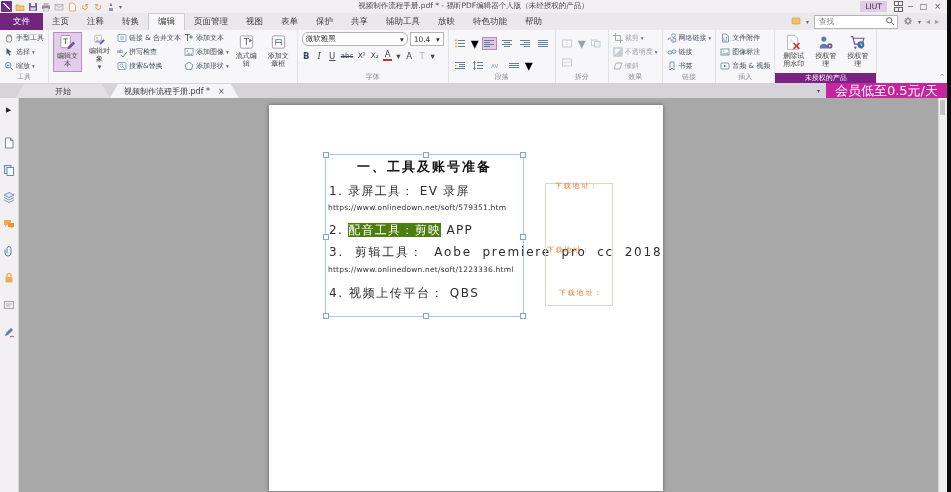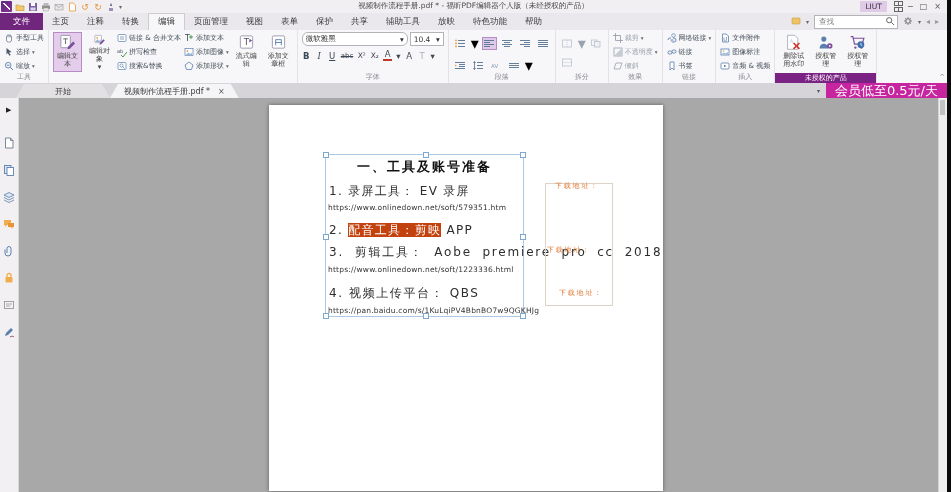--- a/index.html
+++ b/index.html
@@ -106,21 +106,21 @@
   .h-tl{left:-3px;top:-3px}.h-tm{left:50%;margin-left:-2px;top:-3px}.h-tr{right:-3px;top:-3px}
   .h-ml{left:-3px;top:50%;margin-top:-2px}.h-mr{right:-3px;top:50%;margin-top:-2px}
   .h-bl{left:-3px;bottom:-3px}.h-bm{left:50%;margin-left:-2px;bottom:-3px}.h-br{right:-3px;bottom:-3px}
 
   .ptitle{position:absolute;left:0;right:0;top:3px;text-align:center;font-size:13px;font-weight:bold;color:#111;
           letter-spacing:2px;white-space:nowrap;}
   .pl{position:absolute;left:3px;font-size:12px;color:#2e2e2e;letter-spacing:1.3px;white-space:nowrap;}
   .purl{position:absolute;left:2px;font-size:7.5px;color:#333;letter-spacing:0.2px;white-space:nowrap;}
   .l1{top:28px}.u1{top:48px}.l2{top:67px}.l3{top:89px;letter-spacing:1.8px;word-spacing:5px;}
   .u2{top:110px}.l4{top:130px;letter-spacing:1.6px;}.u3{top:151px}
-  .selspan{background:#c2410c;color:#fff;}
+  .selspan{background:#4d7c0f;color:#fff;}
 
   .dlbox{position:absolute;left:276px;top:78px;width:66px;height:121px;border:1px solid #ddd2c6;}
   .dl{position:absolute;font-size:7px;color:#e0772f;letter-spacing:1.8px;white-space:nowrap;}
   .dl1{top:-3px;left:9px}.dl2{top:61px;left:1px}.dl3{top:104px;left:13px}
 </style>
 </head>
 <body>
 
 <div class="blackedge"></div>
 
@@ -649,21 +649,20 @@
         <span class="hdl h-bm"></span>
         <span class="hdl h-br"></span>
 
         <div class="ptitle">一、工具及账号准备</div>
         <div class="pl l1">1. 录屏工具： EV 录屏</div>
         <div class="purl u1">https://www.onlinedown.net/soft/579351.htm</div>
         <div class="pl l2"><span>2. </span><span class="selspan">配音工具：剪映</span><span> APP</span></div>
         <div class="pl l3">3. 剪辑工具： Aobe premiere pro cc 2018</div>
         <div class="purl u2">https://www.onlinedown.net/soft/1223336.html</div>
         <div class="pl l4">4. 视频上传平台： QBS</div>
-        <div class="purl u3">https://pan.baidu.com/s/1KuLqiPV4BbnBO7w9QGKHJg</div>
       </div>
 
       <div class="dlbox">
         <span class="dl dl1">下载地址：</span>
         <span class="dl dl2">下载地址：</span>
         <span class="dl dl3">下载地址：</span>
       </div>
 
     </div>
   </div>

